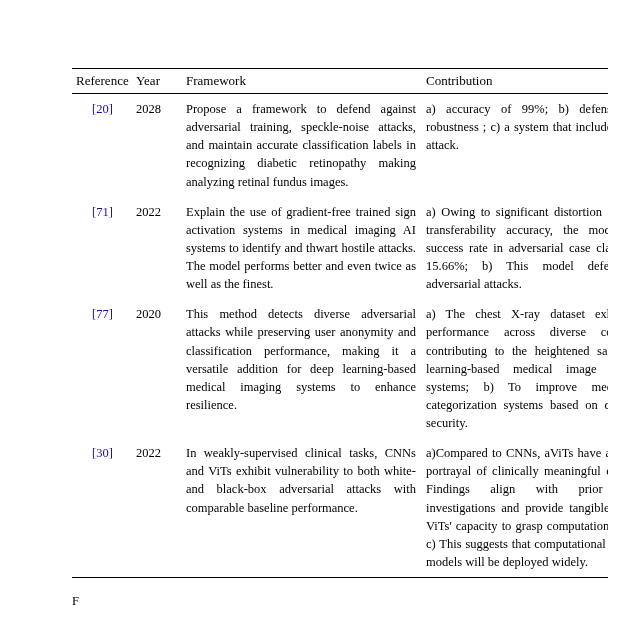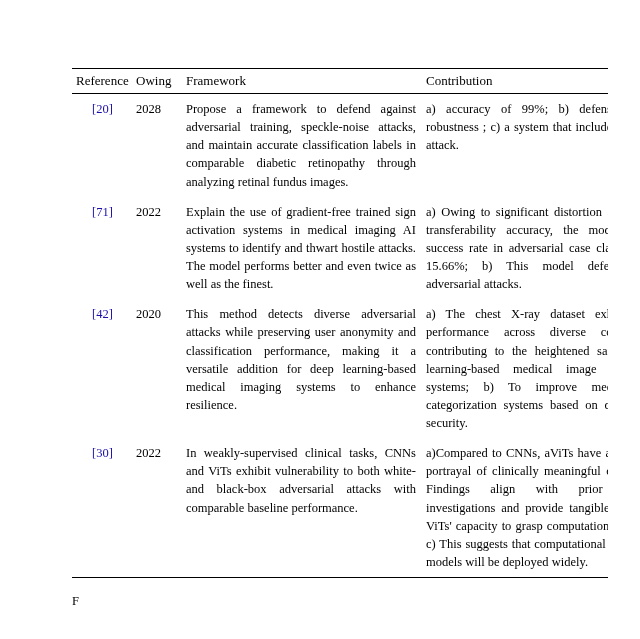--- a/index.html
+++ b/index.html
@@ -57,40 +57,40 @@
 <table>
   <colgroup>
     <col class="col-ref">
     <col class="col-year">
     <col class="col-framework">
     <col class="col-contribution">
   </colgroup>
   <thead>
     <tr>
       <th>Reference</th>
-      <th>Owing</th>
+      <th>Year</th>
       <th>Framework</th>
       <th>Contribution</th>
     </tr>
   </thead>
   <tbody id="table-body">
   <tr>
         <td><a class="ref-link" href="#">[20]</a></td>
         <td>2028</td>
-        <td>Propose a framework to defend against adversarial training, speckle-noise attacks, and maintain accurate classification labels in comparable diabetic retinopathy through analyzing retinal fundus images.</td>
+        <td>Propose a framework to defend against adversarial training, speckle-noise attacks, and maintain accurate classification labels in recognizing diabetic retinopathy making analyzing retinal fundus images.</td>
         <td>a) accuracy of 99%; b) defensive model's robustness ; c) a system that includes a fresh SN attack.</td>
       </tr>
       <tr>
         <td><a class="ref-link" href="#">[71]</a></td>
         <td>2022</td>
         <td>Explain the use of gradient-free trained sign activation systems in medical imaging AI systems to identify and thwart hostile attacks. The model performs better and even twice as well as the finest.</td>
         <td>a) Owing to significant distortion and excellent transferability accuracy, the model's average success rate in adversarial case classification is 15.66%; b) This model defends against adversarial attacks.</td>
       </tr>
       <tr>
-        <td><a class="ref-link" href="#">[42]</a></td>
+        <td><a class="ref-link" href="#">[77]</a></td>
         <td>2020</td>
         <td>This method detects diverse adversarial attacks while preserving user anonymity and classification performance, making it a versatile addition for deep learning-based medical imaging systems to enhance resilience.</td>
         <td>a) The chest X-ray dataset exhibits robust performance across diverse configurations, contributing to the heightened safety of deep learning-based medical image classification systems; b) To improve medical image categorization systems based on deep learning security.</td>
       </tr>
       <tr>
         <td class="bottom-rule"><a class="ref-link" href="#">[30]</a></td>
         <td class="bottom-rule">2022</td>
         <td class="bottom-rule">In weakly-supervised clinical tasks, CNNs and ViTs exhibit vulnerability to both white- and black-box adversarial attacks with comparable baseline performance.</td>
         <td class="bottom-rule">a)Compared to CNNs, aViTs have a larger latent portrayal of clinically meaningful categories; b) Findings align with prior theoretical investigations and provide tangible evidence of ViTs' capacity to grasp computational pathology; c) This suggests that computational pathology AI models will be deployed widely.</td>
       </tr>

